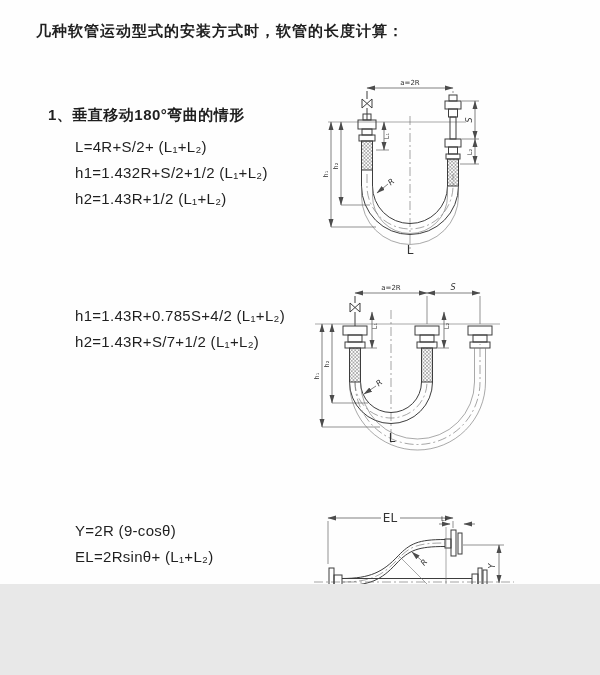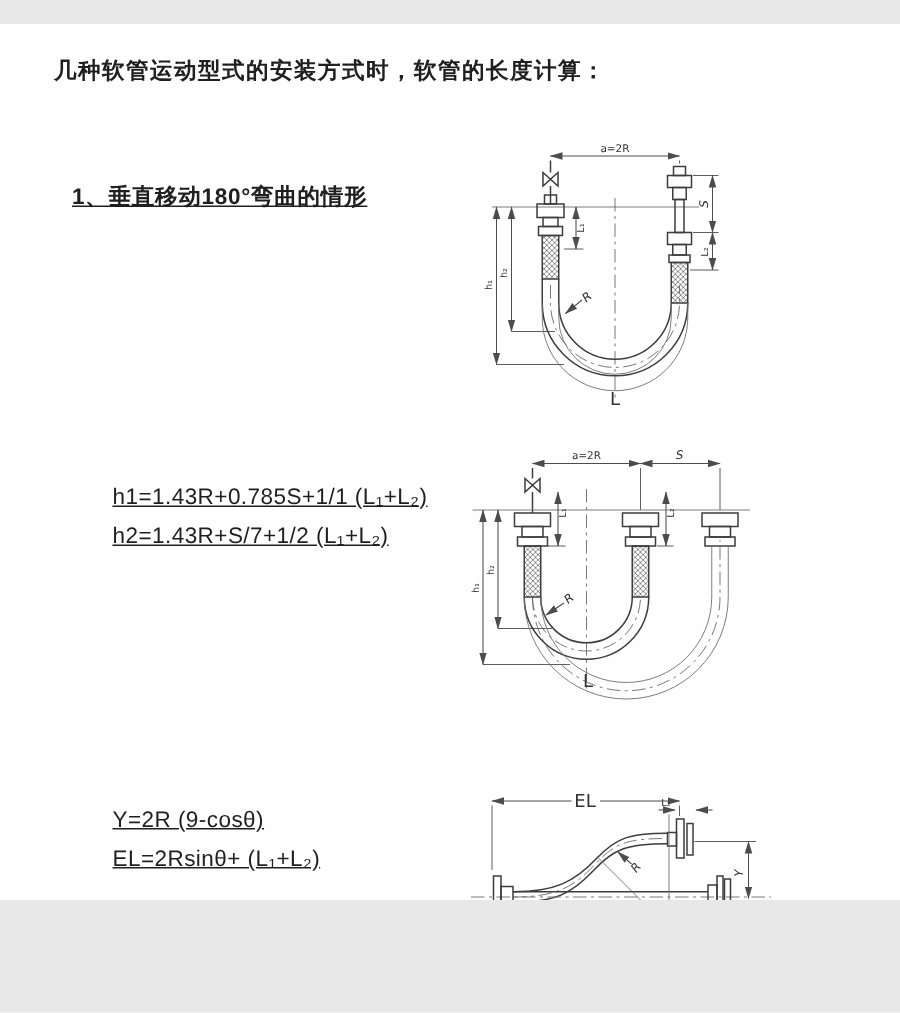--- a/index.html
+++ b/index.html
@@ -1,26 +1,26 @@
 <!DOCTYPE html>
 <html><head>
 <meta charset="utf-8">
 <style>
   html,body { margin:0; padding:0; background:#e8e8e8; }
   .page {
-    position:relative; width:600px; height:584px; margin:16px auto;
+    position:relative; width:600px; height:584px; margin:0 auto;
     background:#fefefe; overflow:hidden;
     font-family:"Liberation Sans", "DejaVu Sans", sans-serif;
     color:#1f1f1f;
   }
   .doc-title {
     position:absolute; left:36px; top:22px;
     font-size:15px; font-weight:700; letter-spacing:1px; white-space:nowrap;
   }
-  .section { position:absolute; left:48px;text-decoration:underline; }
+  .section { position:absolute; left:48px; }
   .sec-1 { top:106px; }
   .sec-2 { top:303px; }
   .sec-3 { top:518px; }
   .sec-heading { font-size:15px; font-weight:700; letter-spacing:0.5px; margin:0 0 9px 0; white-space:nowrap; }
   .formula { font-size:15px; font-weight:400; margin-left:27px; line-height:26px; white-space:nowrap; letter-spacing:0.3px; }
   svg.diagram { position:absolute; }
   
   .ln        { stroke:#3d3d3d; stroke-width:1; fill:none; }
   .dimln     { stroke:#4c4c4c; stroke-width:0.7; fill:none; }
   .ext       { stroke:#4c4c4c; stroke-width:0.6; fill:none; }
@@ -33,24 +33,27 @@
 </style>
 </head>
 <body>
 
 <div class="page">
 
   <div class="doc-title">几种软管运动型式的安装方式时，软管的长度计算：</div>
 
   <div class="section sec-1">
     <p class="sec-heading">1、垂直移动180°弯曲的情形</p>
+    <div class="formula">L=4R+S/2+ (L₁+L₂)</div>
+    <div class="formula">h1=1.432R+S/2+1/2 (L₁+L₂)</div>
+    <div class="formula">h2=1.43R+1/2 (L₁+L₂)</div>
   </div>
 
   <div class="section sec-2">
-    <div class="formula">h1=1.43R+0.785S+1/1 (L₁+L₂)</div>
+    <div class="formula">h1=1.43R+0.785S+4/2 (L₁+L₂)</div>
     <div class="formula">h2=1.43R+S/7+1/2 (L₁+L₂)</div>
   </div>
 
   <div class="section sec-3">
     <div class="formula">Y=2R (9-cosθ)</div>
     <div class="formula">EL=2Rsinθ+ (L₁+L₂)</div>
   </div>
 
   <svg class="diagram" style="left:312px; top:74px;" width="282" height="190" viewBox="0 0 282 190">
     <defs>

